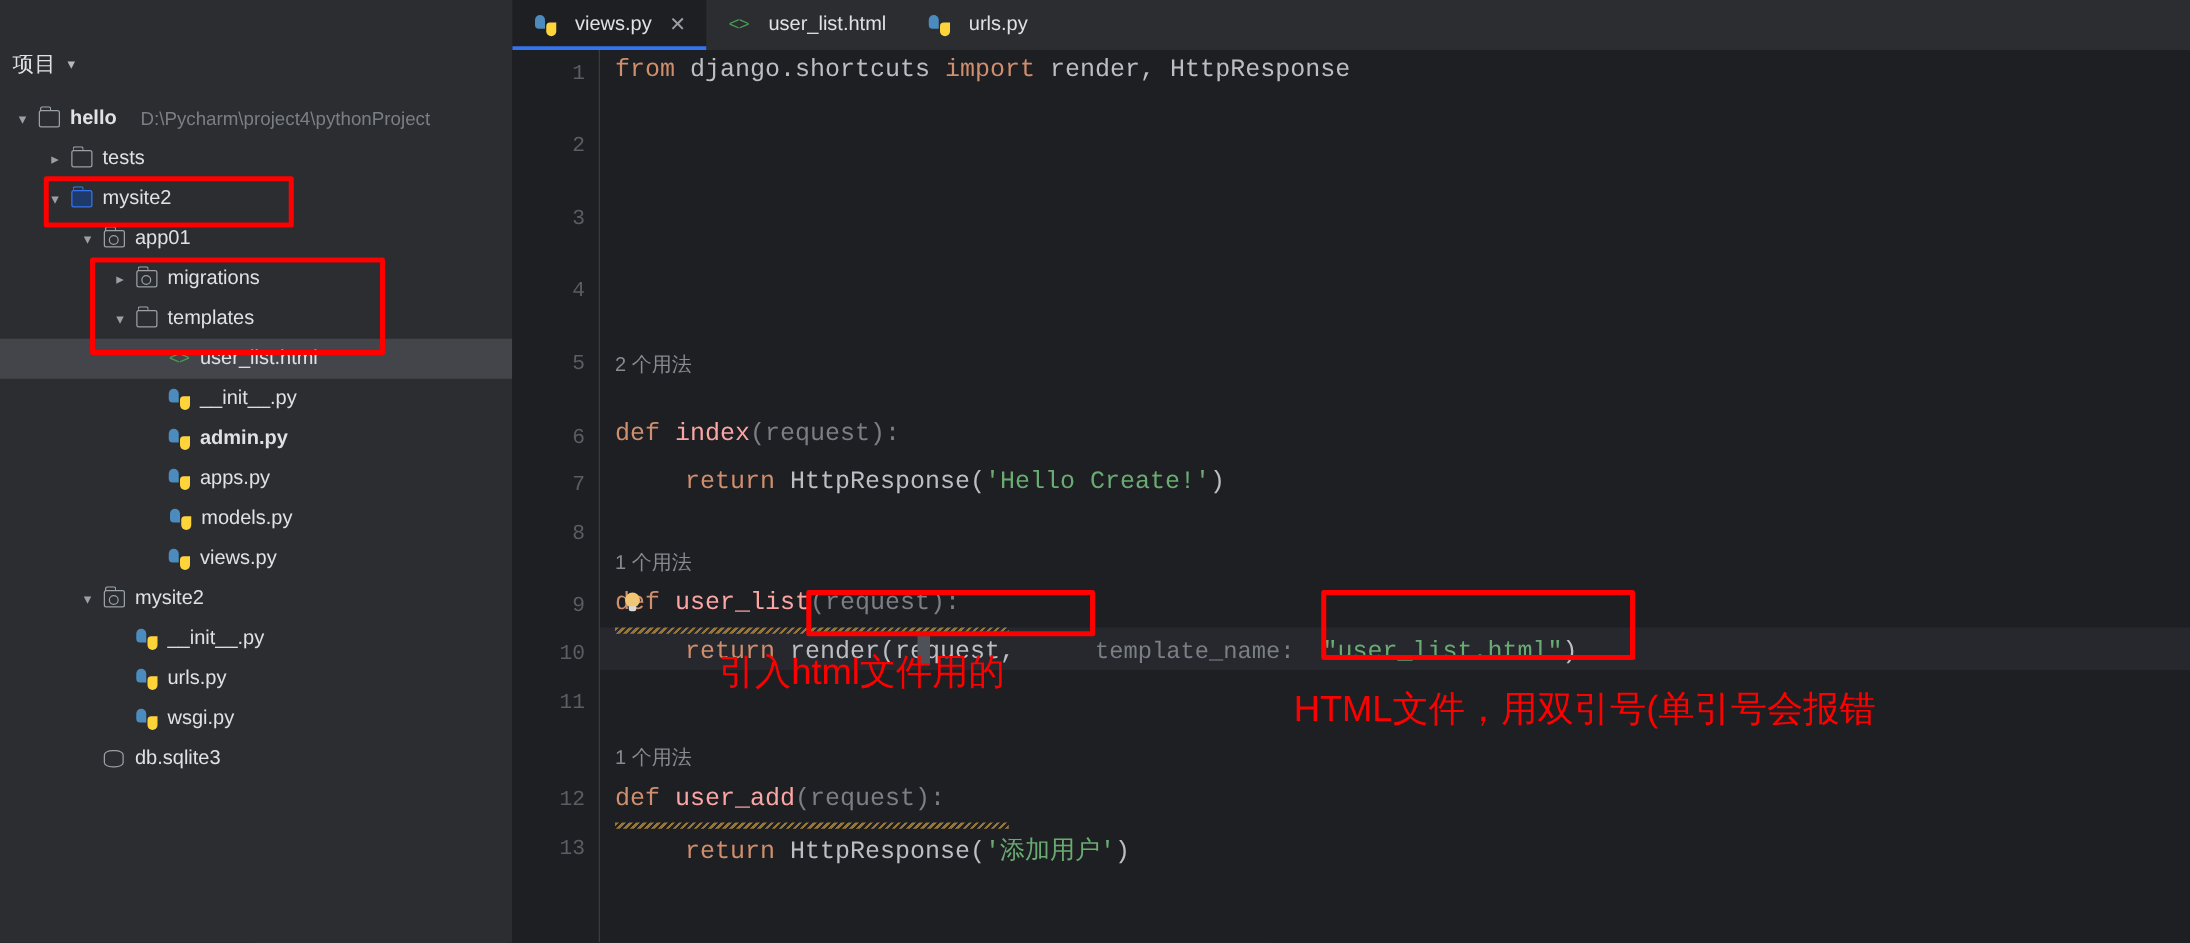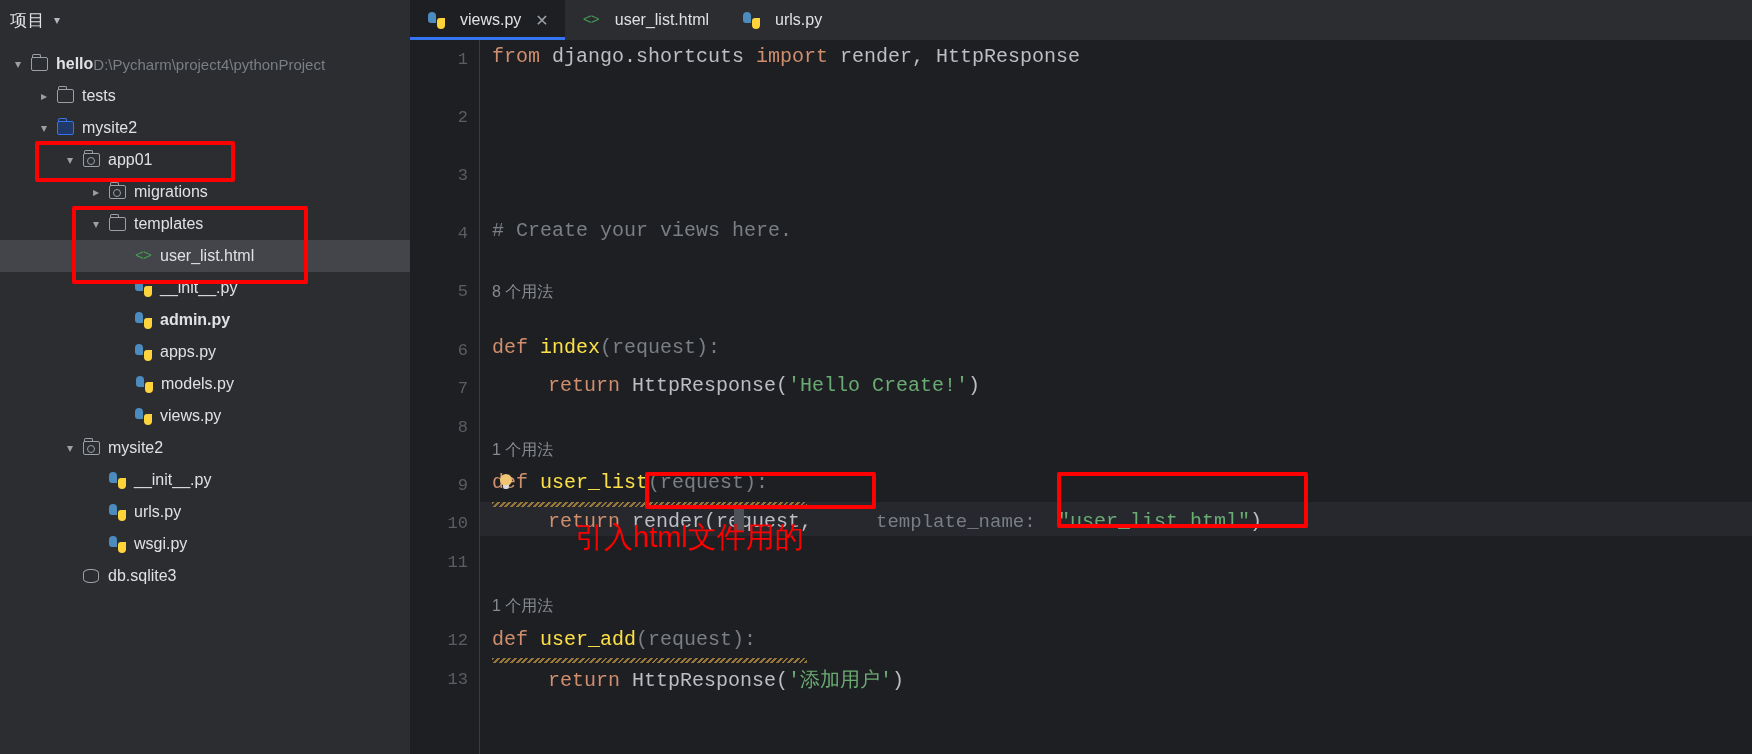--- a/index.html
+++ b/index.html
@@ -14,21 +14,21 @@
   
   .sidebar {
     width: 410px; height: 754px;
     background: #2b2d30;
     position: relative;
     flex: 0 0 410px;
     overflow: hidden;
   }
   .sidebar-header {
     height: 40px; display: flex; align-items: center;
-    padding-left: 10px; gap: 9px;
+    padding-left: 10px; gap: 9px; margin-top: 31px;
   }
   .sidebar-title {
     color: #dfe1e5; font-size: 17px; letter-spacing: .5px;
   }
   .chev-sm { color: #b4b8bf; font-size: 12px; line-height: 1; }
 
   .tree { position: relative; padding-top: 8px; }
   .tree-row {
     height: 32px; display: flex; align-items: center;
     position: relative; white-space: nowrap;
@@ -37,21 +37,21 @@
   .tree-row.selected { background: #43454a; }
   .tw {
     width: 16px; text-align: center; color: #9aa0a6;
     font-size: 12px; flex: 0 0 16px; margin-right: 2px;
   }
   .tw.empty { color: transparent; }
   .row-ico { flex: 0 0 22px; width: 22px; height: 18px; margin-right: 6px;
              display: inline-flex; align-items: center; justify-content: center; }
   .row-label { font-size: 16px; color: #dfe1e5; }
   .row-label.bold { font-weight: bold; }
-  .row-path { color: #7a7e85; font-size: 15px; margin-left: 0; }
+  .row-path { color: #7a7e85; font-size: 15px; margin-left: 19px; }
 
   
   .folder { width: 17px; height: 14px; border: 1.6px solid #9aa0a6; border-radius: 2px;
             position: relative; }
   .folder:before { content:""; position:absolute; top:-4px; left:0; width:7px; height:3px;
             border:1.6px solid #9aa0a6; border-bottom:none; border-radius:2px 2px 0 0; }
   .folder.blue { border-color:#3574f0; background:#1f3a68; }
   .folder.blue:before { border-color:#3574f0; }
   .folder.mod { border-color:#9aa0a6; }
   .folder.mod:after { content:""; position:absolute; left:3px; top:3px; width:6px; height:6px;
@@ -98,21 +98,21 @@
     font-size: 20px; color: #bcbec4; white-space: pre;
   }
   .hint {
     position: absolute; left: 82px;
     font-family: "Liberation Sans", sans-serif;
     font-size: 16px; color: #868a91; white-space: pre;
   }
   .cur-line { position: absolute; left: 70px; right: 0; height: 34px; background: #26282e; }
 
   .kw   { color: #cf8e6d; }
-  .fn   { color: #fde047; }
+  .fn   { color: #fca5a5; }
   .str  { color: #6aab73; }
   .cmt  { color: #7a7e85; }
   .par  { color: #bcbec4; }
   .dim  { color: #7a7e85; }
 
   .squiggle {
     position: absolute; height: 5px;
     background-image: repeating-linear-gradient(135deg, #9d7a3a 0 2px, transparent 2px 4px);
     opacity: .95;
   }
@@ -340,23 +340,22 @@
         <div class="ln" style="top:339px">7</div>
         <div class="ln" style="top:378px">8</div>
         <div class="ln" style="top:436px">9</div>
         <div class="ln" style="top:474px">10</div>
         <div class="ln" style="top:513px">11</div>
         <div class="ln" style="top:591px">12</div>
         <div class="ln" style="top:630px">13</div>
 
         <div class="code" style="top:5px"><span class="kw">from</span><span class="par"> django.shortcuts </span><span class="kw">import</span><span class="par"> render, HttpResponse</span></div>
 
-        <div class="code cmt" style="top:179px"># Create your views here.</div>
-
-        <div class="hint" style="top:242px">8 个用法</div>
+
+        <div class="hint" style="top:242px">2 个用法</div>
 
         <div class="code" style="top:296px"><span class="kw">def</span><span class="fn"> index</span><span class="dim">(request):</span></div>
 
         <div class="code" style="top:334px; left:138px"><span class="kw">return</span><span class="par"> HttpResponse(</span><span class="str">'Hello Create!'</span><span class="par">)</span></div>
 
         <div class="hint" style="top:400px">1 个用法</div>
 
         <div class="code" style="top:431px"><span class="kw">def</span><span class="fn"> user_list</span><span class="dim">(request):</span></div>
         <div class="bulb" style="left:89px; top:434px"></div>
         <div class="squiggle" style="left:82px; top:462px; width:315px"></div>
@@ -376,14 +375,15 @@
       </div>
     </div>
   </div>
 
   <div class="redbox" style="left:35px;  top:141px; width:200px; height:41px;"></div>
   <div class="redbox" style="left:72px;  top:206px; width:236px; height:78px;"></div>
   <div class="redbox" style="left:645px; top:472px; width:231px; height:37px;"></div>
   <div class="redbox" style="left:1057px;top:472px; width:251px; height:56px;"></div>
 
   <div class="redtext" style="left:575px; top:518px; font-size:29px;">引入html文件用的</div>
+  <div class="redtext" style="left:1035px; top:548px; font-size:29px;">HTML文件，用双引号(单引号会报错</div>
 
 </div>
 
 </body></html>

